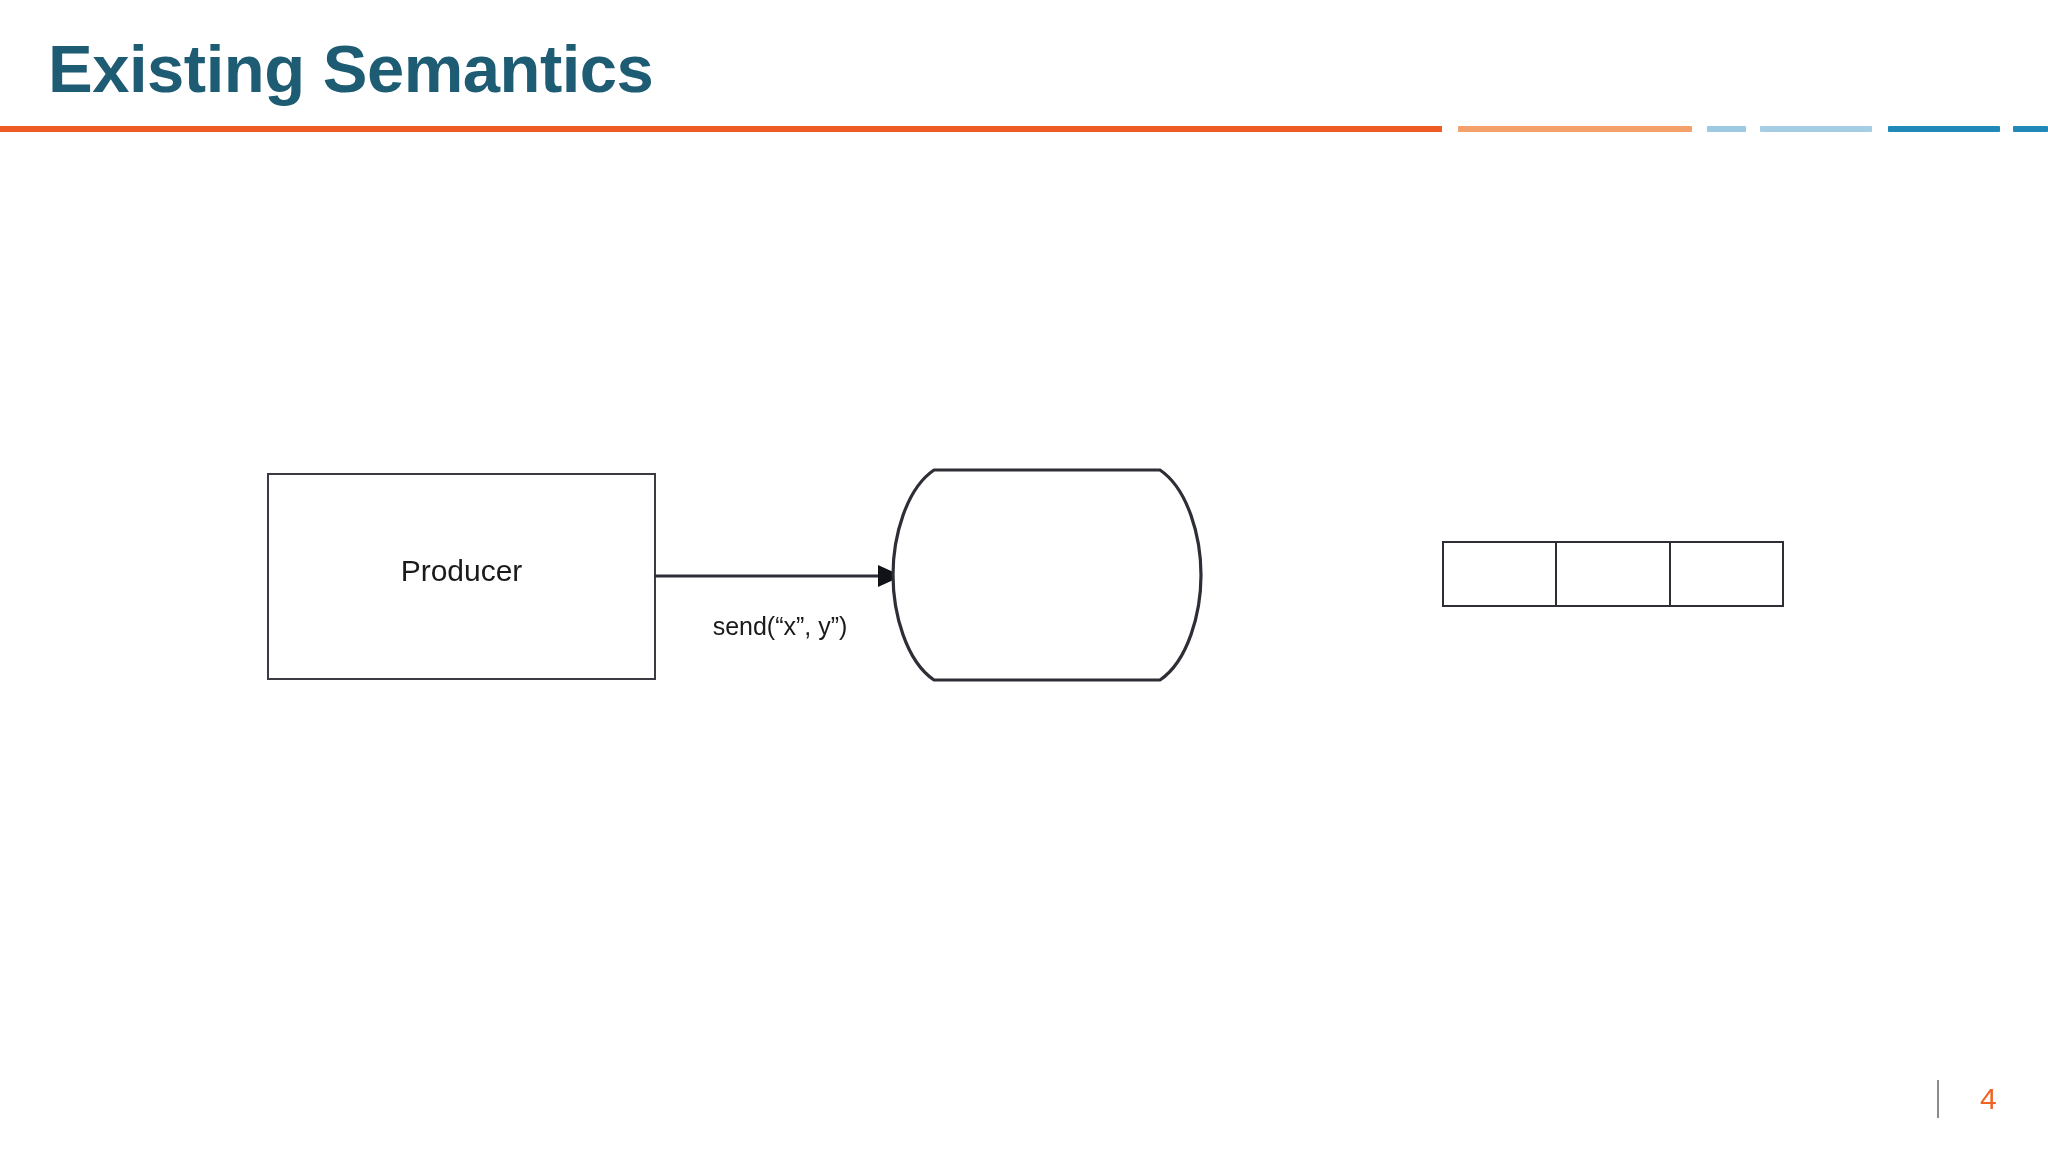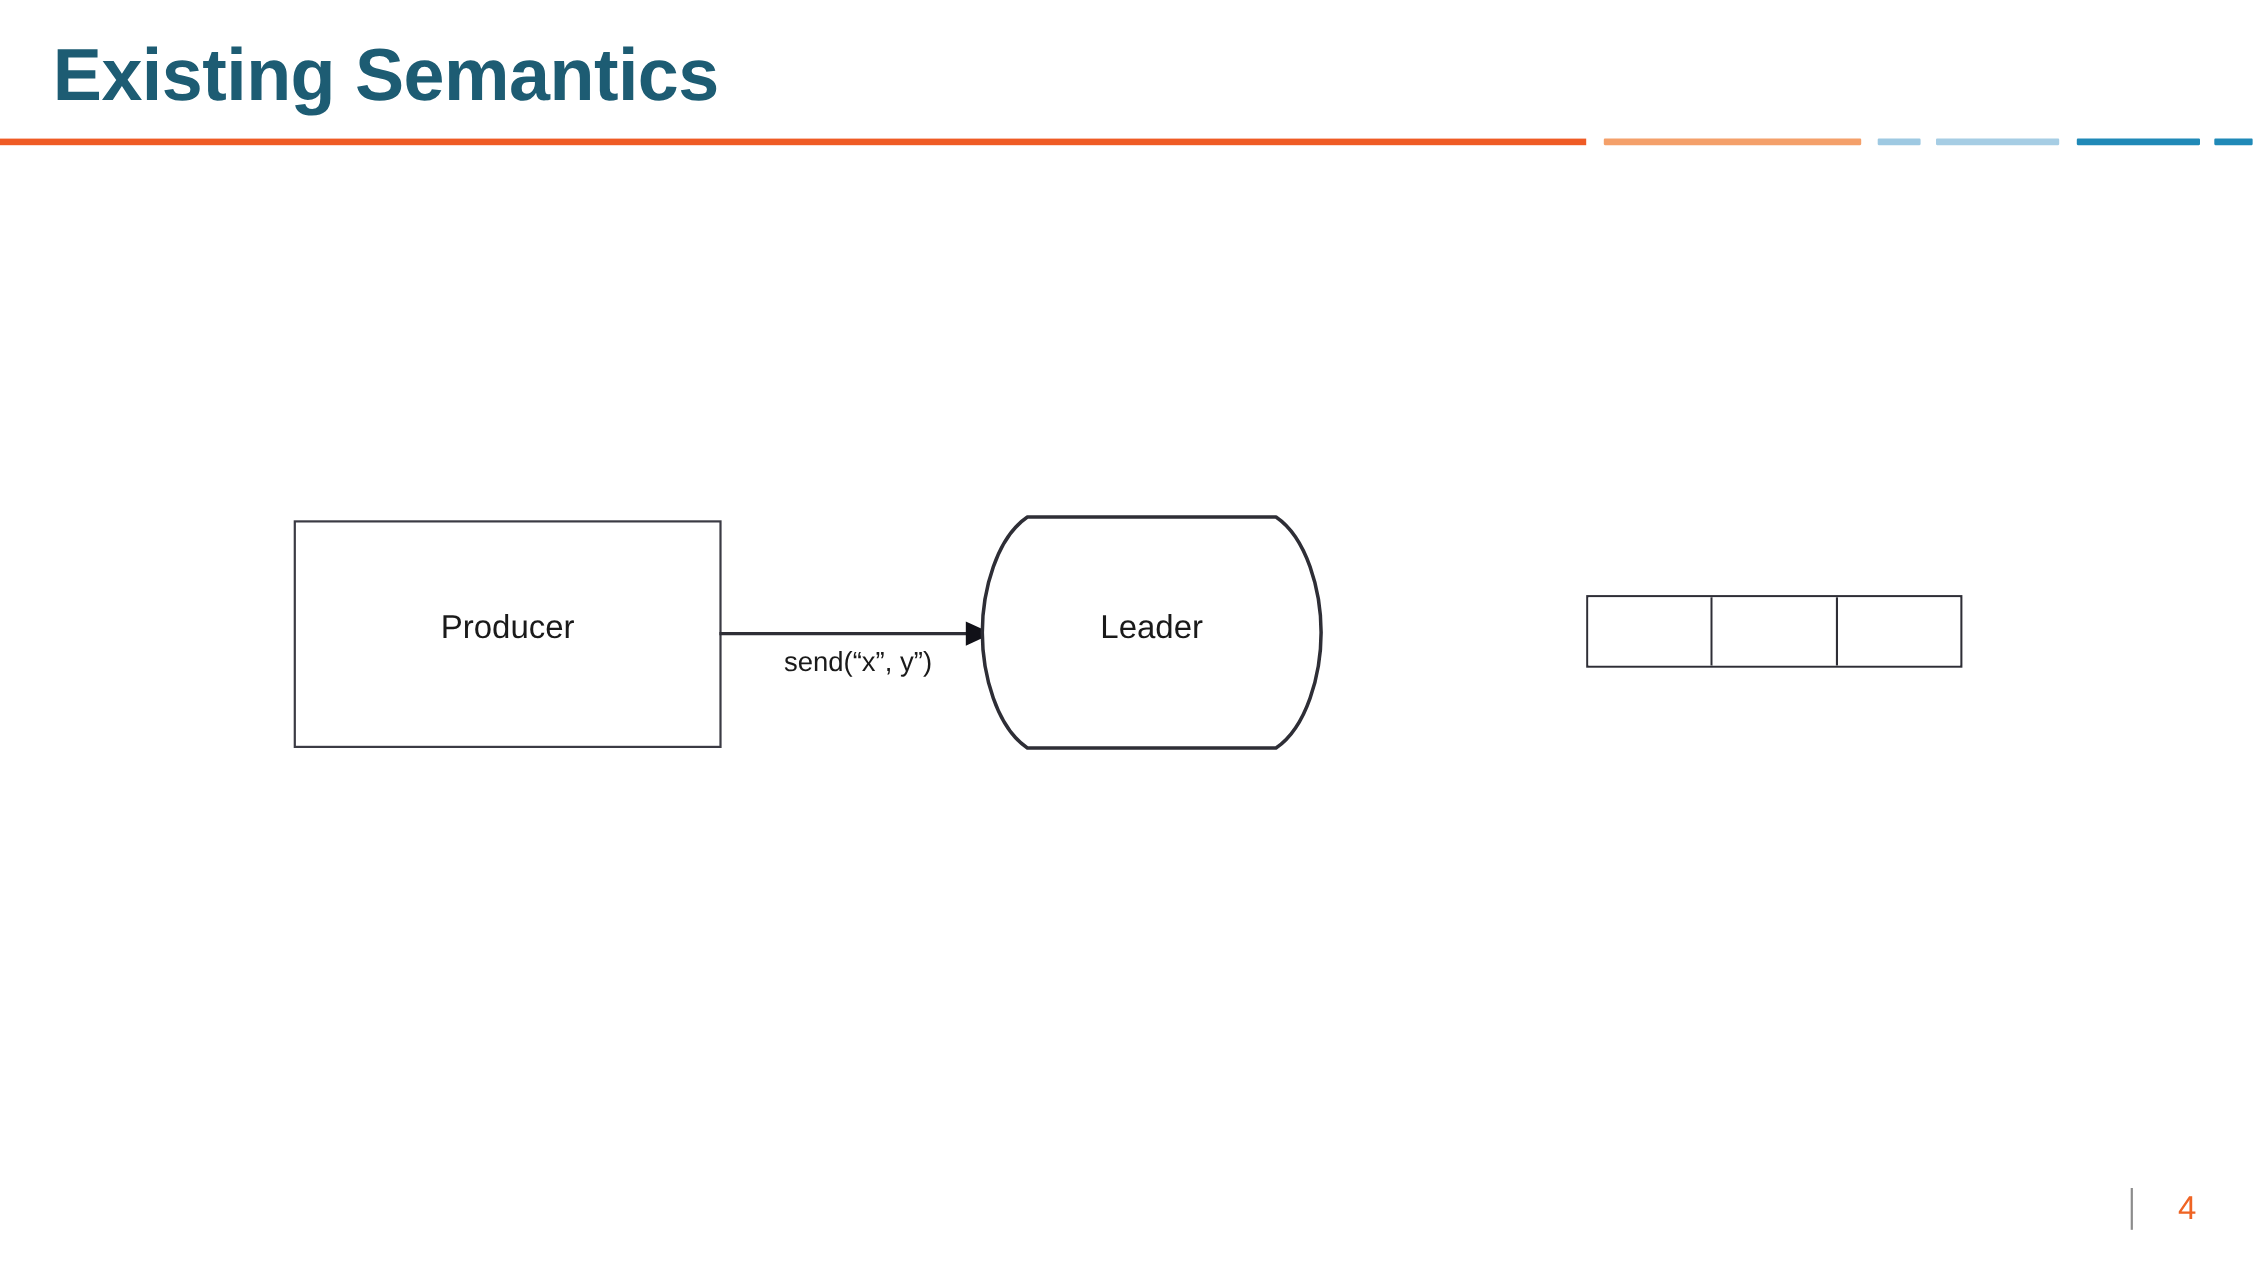--- a/index.html
+++ b/index.html
@@ -94,21 +94,21 @@
   #arrow-svg {
     position: absolute;
     left: 650px;
     top: 558px;
     width: 255px;
     height: 36px;
   }
   #arrow-label {
     position: absolute;
     left: 640px;
-    top: 588px;
+    top: 612px;
     width: 280px;
     text-align: center;
     font-size: 25px;
     color: #1a1a1a;
     white-space: nowrap;
   }
 
   
   #log-table {
     position: absolute;
@@ -203,21 +203,20 @@
     <svg id="arrow-svg" viewBox="0 0 255 36" xmlns="http://www.w3.org/2000/svg">
       <line x1="4" y1="18" x2="232" y2="18" stroke="#2e2e36" stroke-width="3"></line>
       <polygon points="228,7 252,18 228,29" fill="#111118"></polygon>
     </svg>
     <div id="arrow-label">send(“x”, y”)</div>
 
     <svg id="leader-shape" viewBox="0 0 318 216" xmlns="http://www.w3.org/2000/svg">
       <path d="M 46 3 L 272 3 C 300 22 313 70 313 108 C 313 146 300 194 272 213
                L 46 213 C 18 194 5 146 5 108 C 5 70 18 22 46 3 Z" fill="#ffffff" stroke="#2e2e36" stroke-width="3.2" stroke-linejoin="round"></path>
     </svg>
-    <div class="node-label" id="leader-label">Leader</div>
 
     <div id="log-table">
       <div class="log-cell"></div>
       <div class="log-cell"></div>
       <div class="log-cell"></div>
     </div>
 
   </div>
 
 

